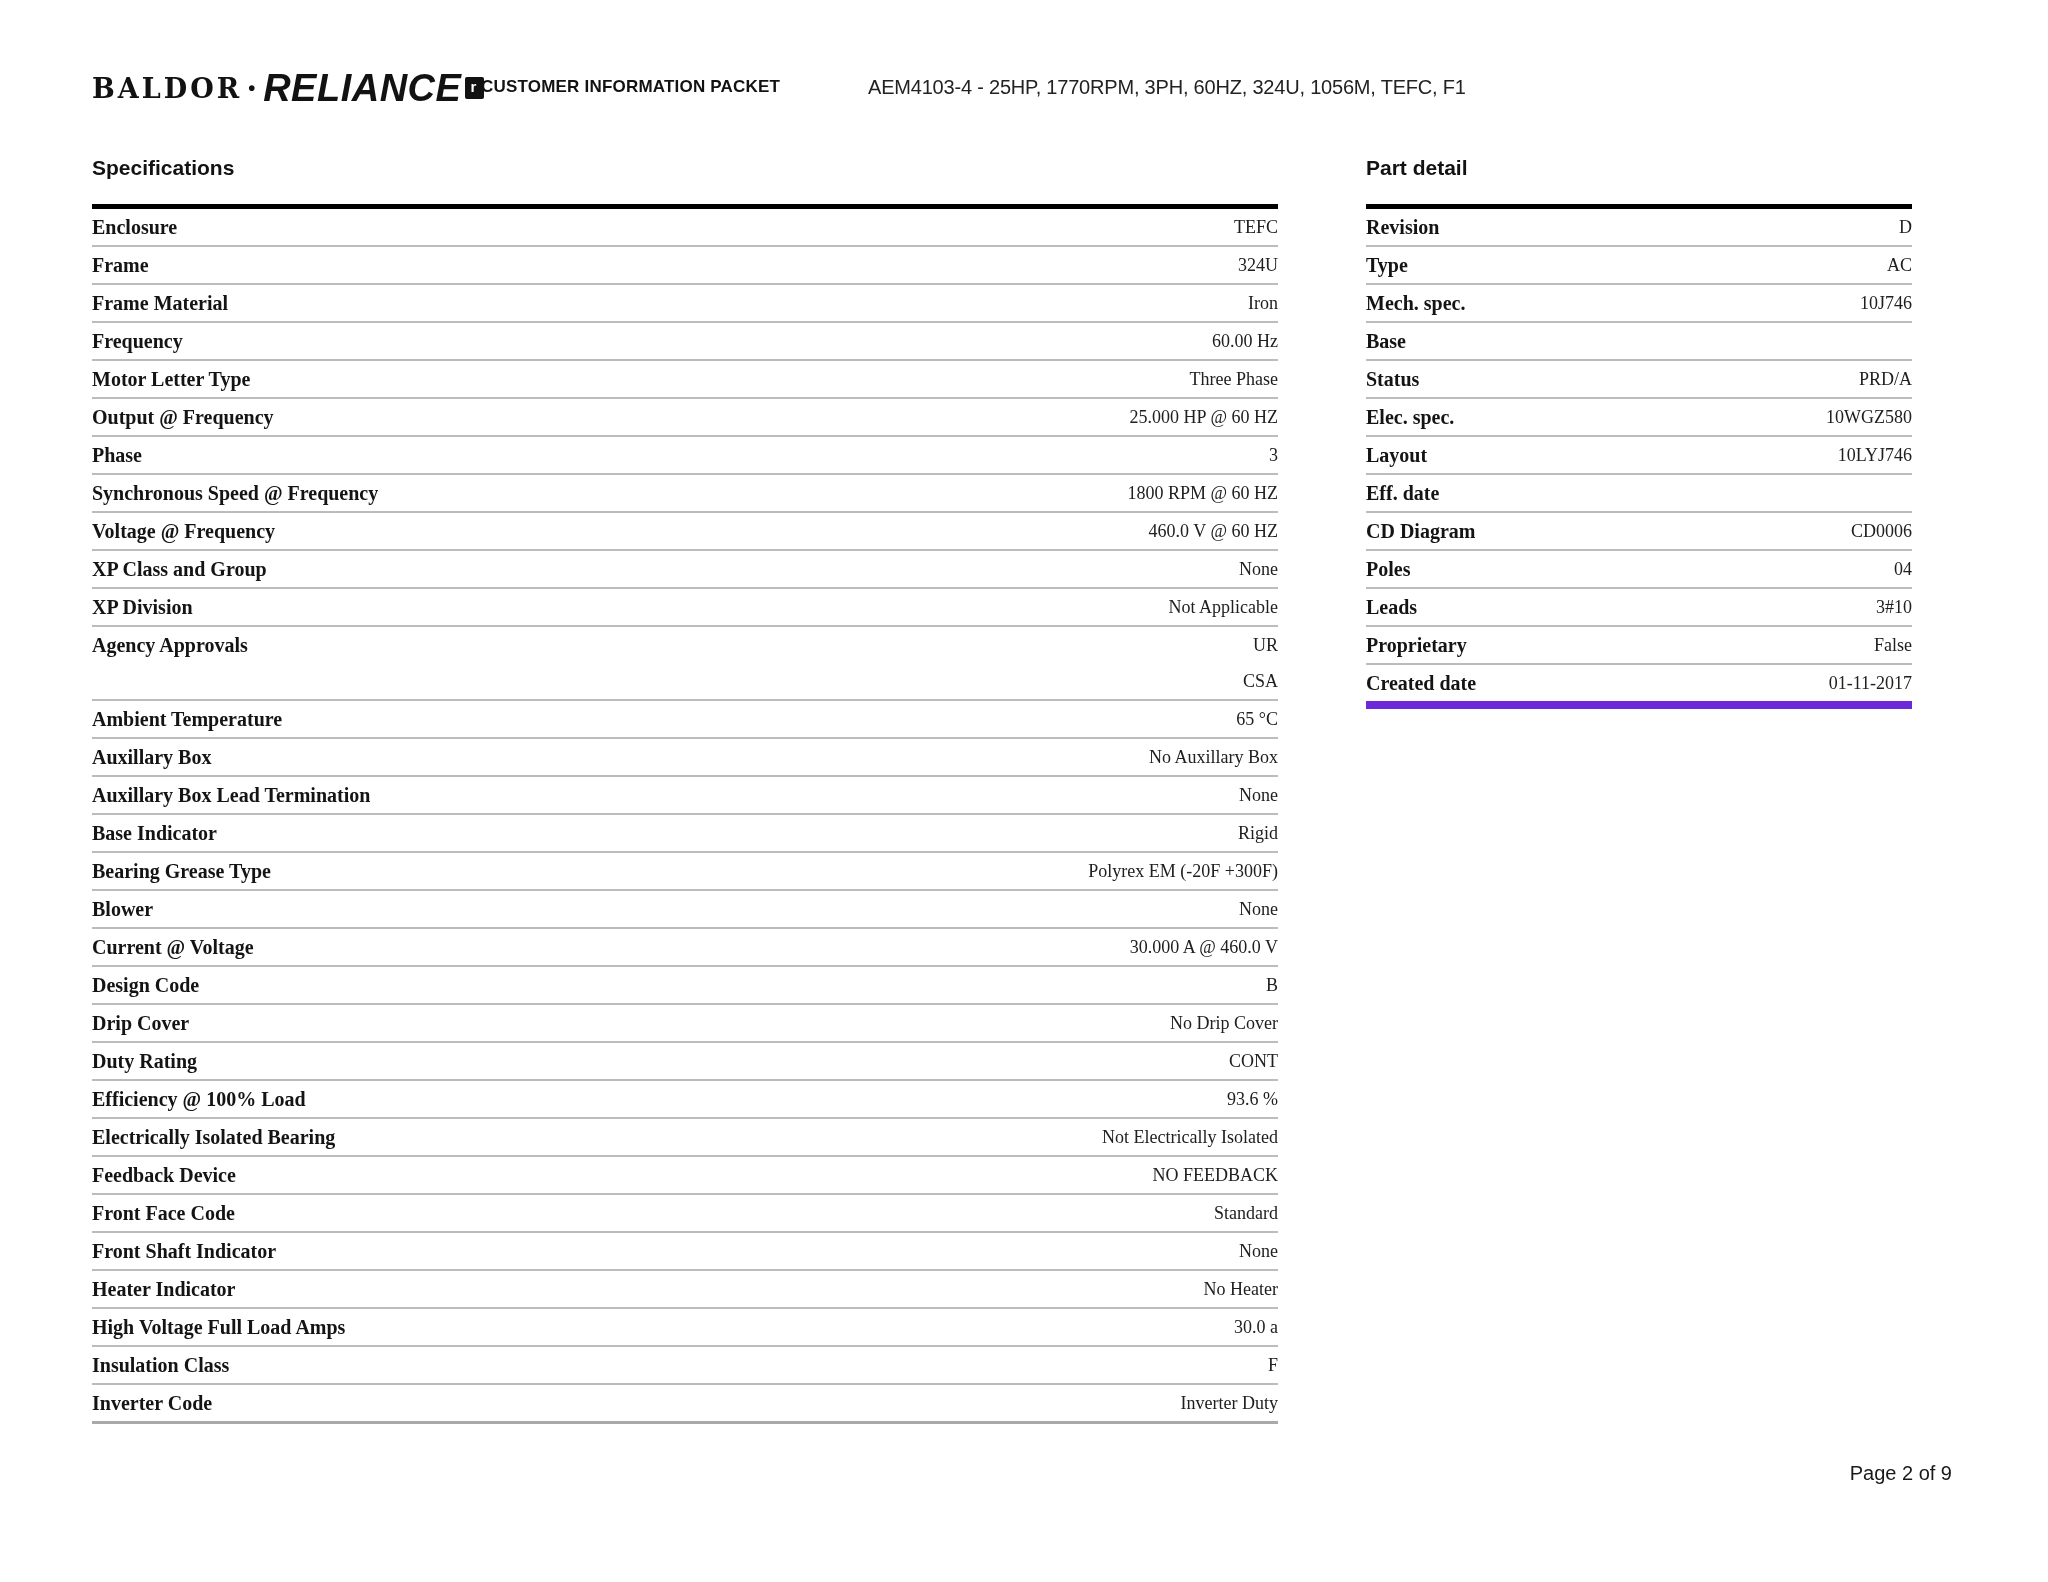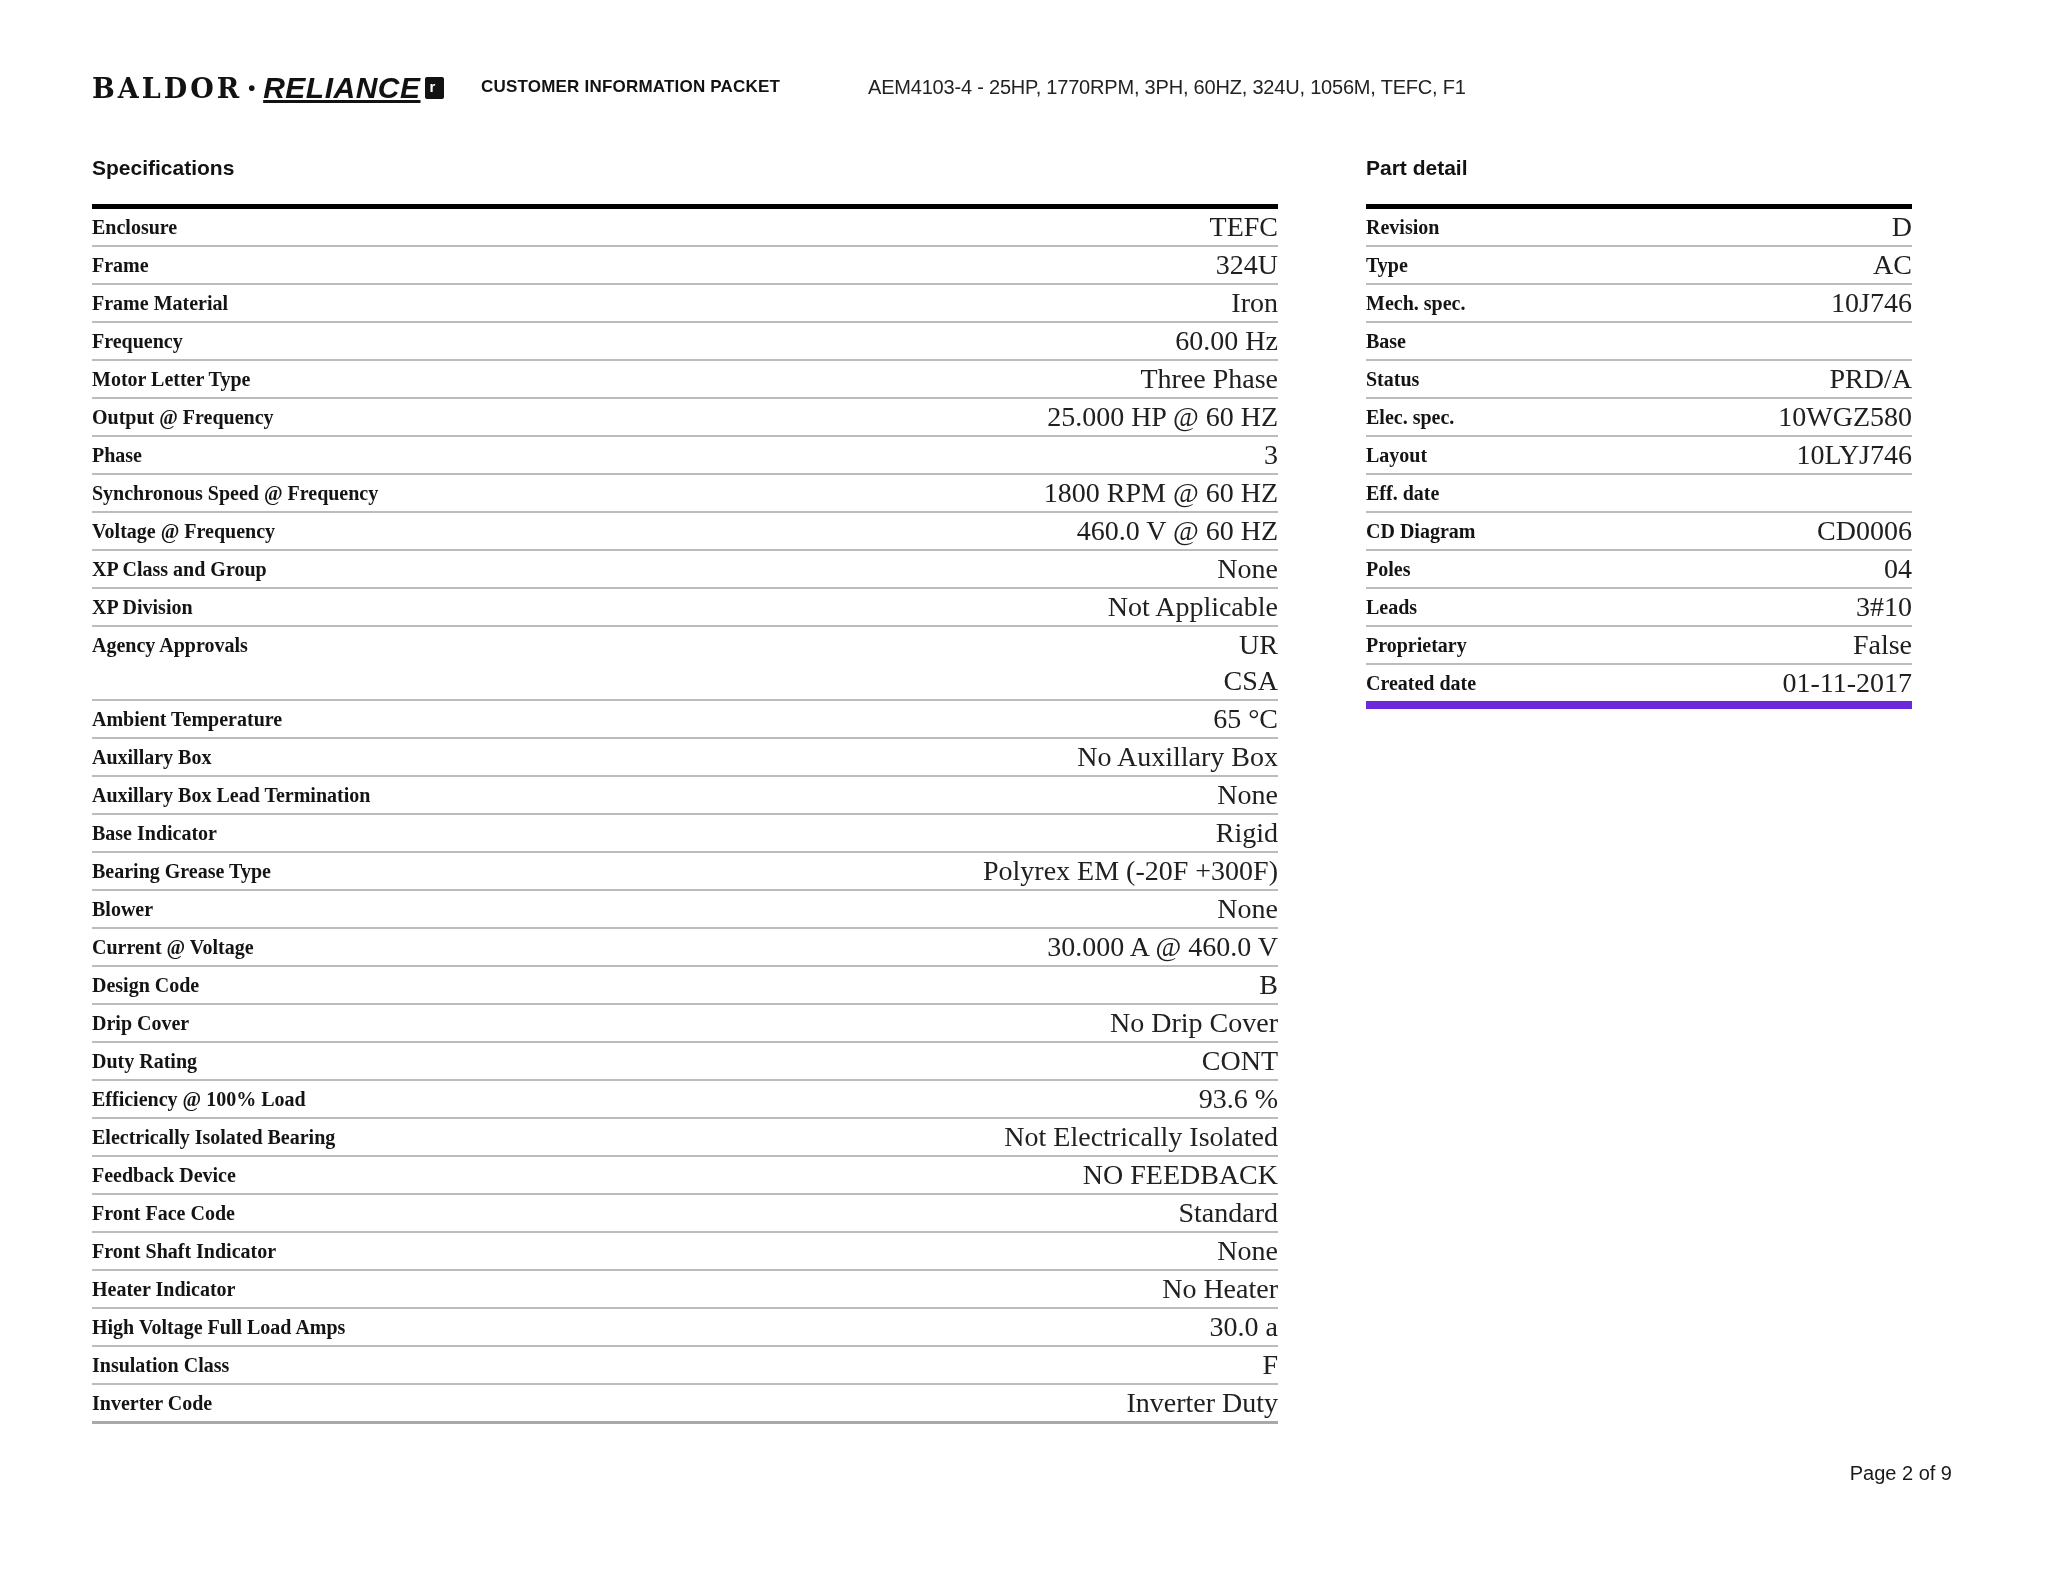--- a/index.html
+++ b/index.html
@@ -33,24 +33,23 @@
   .logo-dot {
     font-size: 20px;
     margin: 0 8px 0 6px;
     color: #121212;
     font-weight: 700;
   }
   .logo-reliance {
     font-family: "Liberation Sans", sans-serif;
     font-style: italic;
     font-weight: 700;
-    font-size: 30px;
+    font-size: 38px;
     letter-spacing: 0.5px;
     color: #121212;
-    text-decoration: underline;
   }
   .logo-mark {
     display: inline-block;
     width: 19px;
     height: 22px;
     background: #121212;
     border-radius: 2px;
     margin-left: 4px;
     position: relative;
   }
@@ -119,21 +118,21 @@
     line-height: 36px;
     white-space: nowrap;
     color: #141414;
   }
   .t-row .val {
     flex: 1;
     text-align: right;
     color: #202020;
   }
   .val-line {
-    font-size: 28px;
+    font-size: 18px;
     line-height: 36px;
     min-height: 36px;
     white-space: nowrap;
   }
 
   
   .footer-page {
     position: absolute;
     right: 96px;
     top: 1462px;

